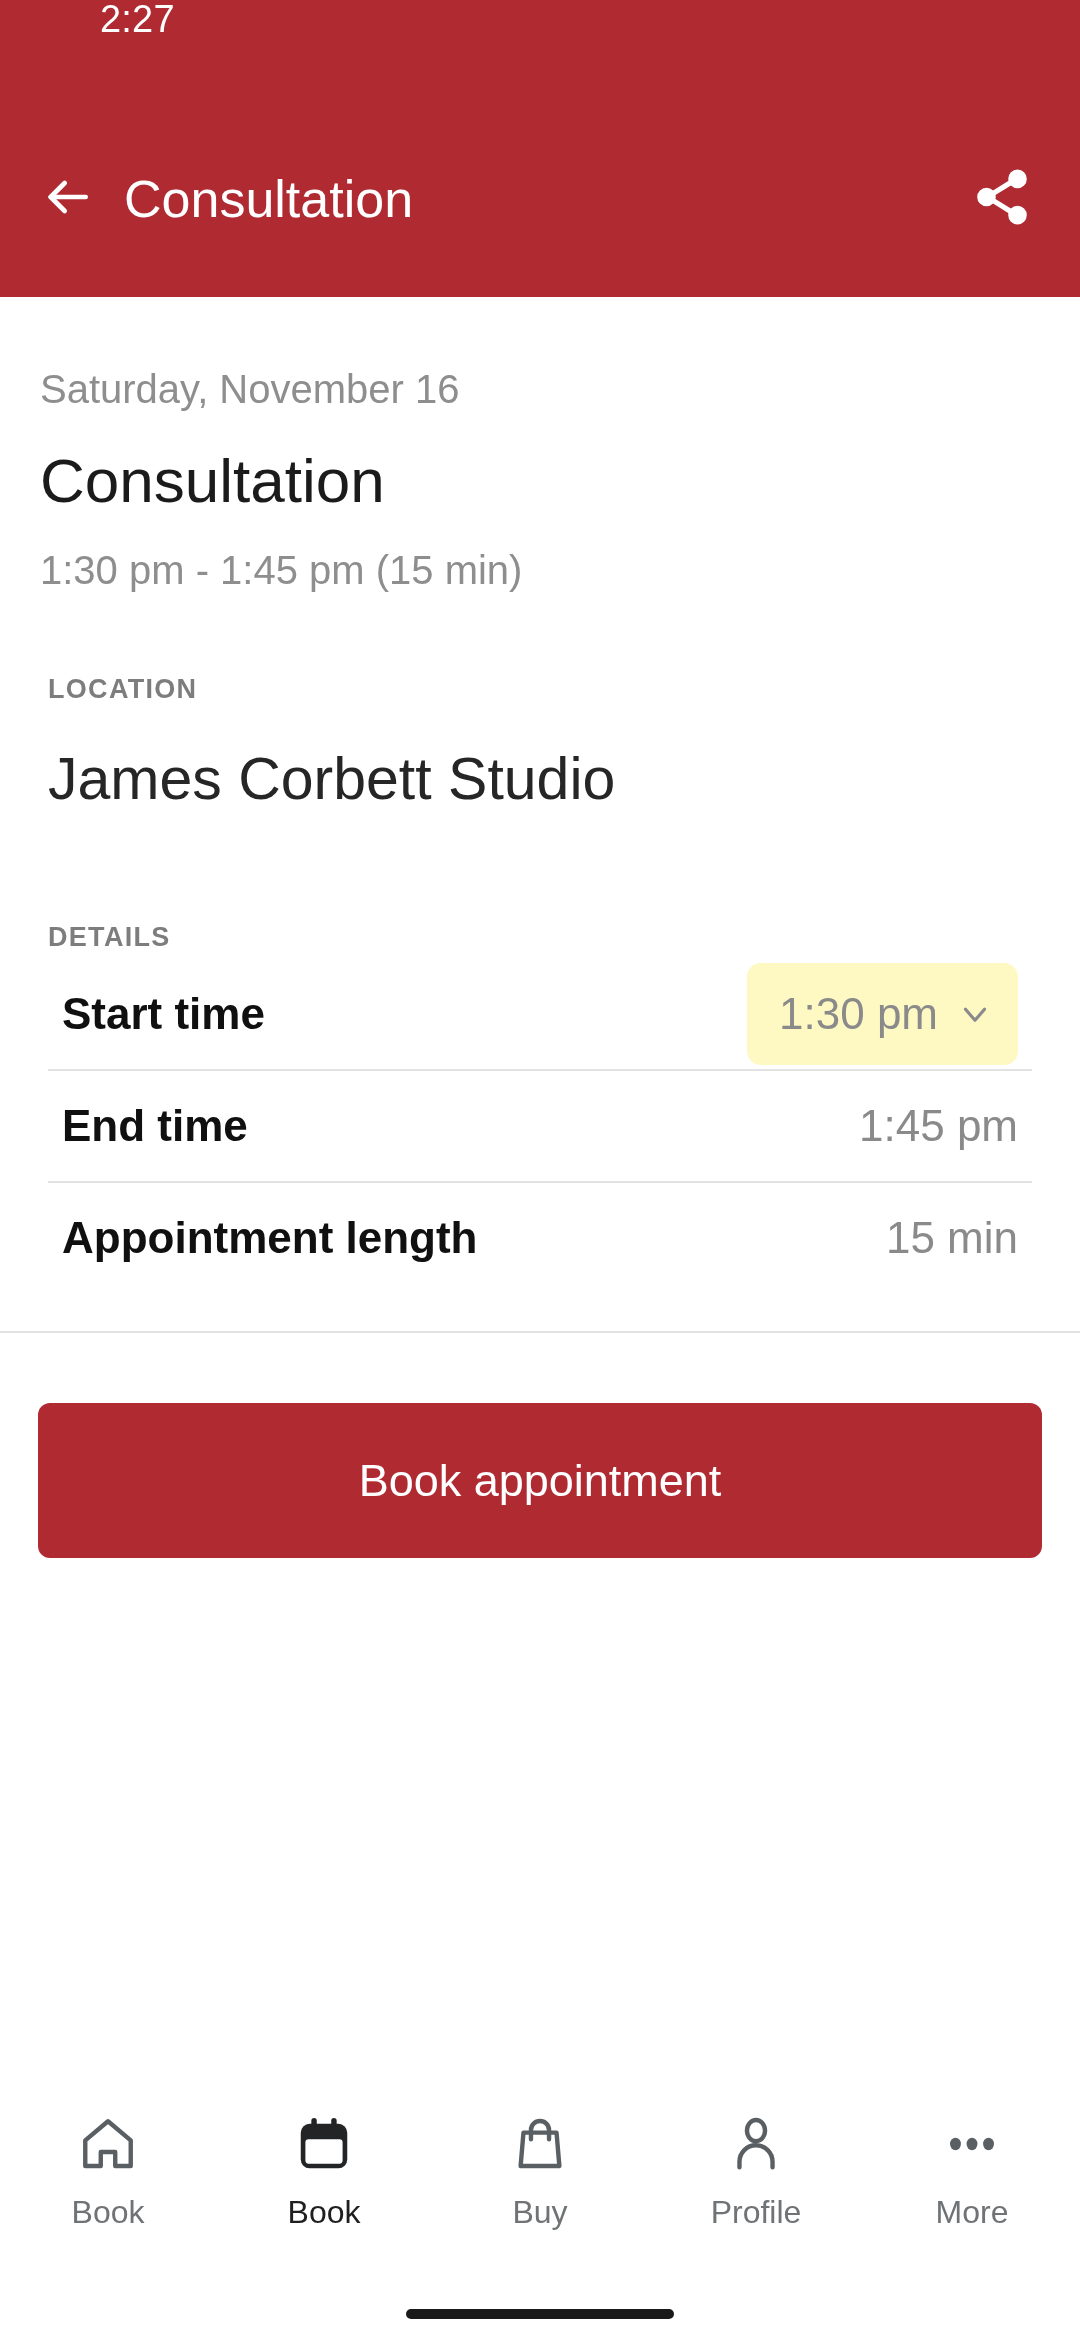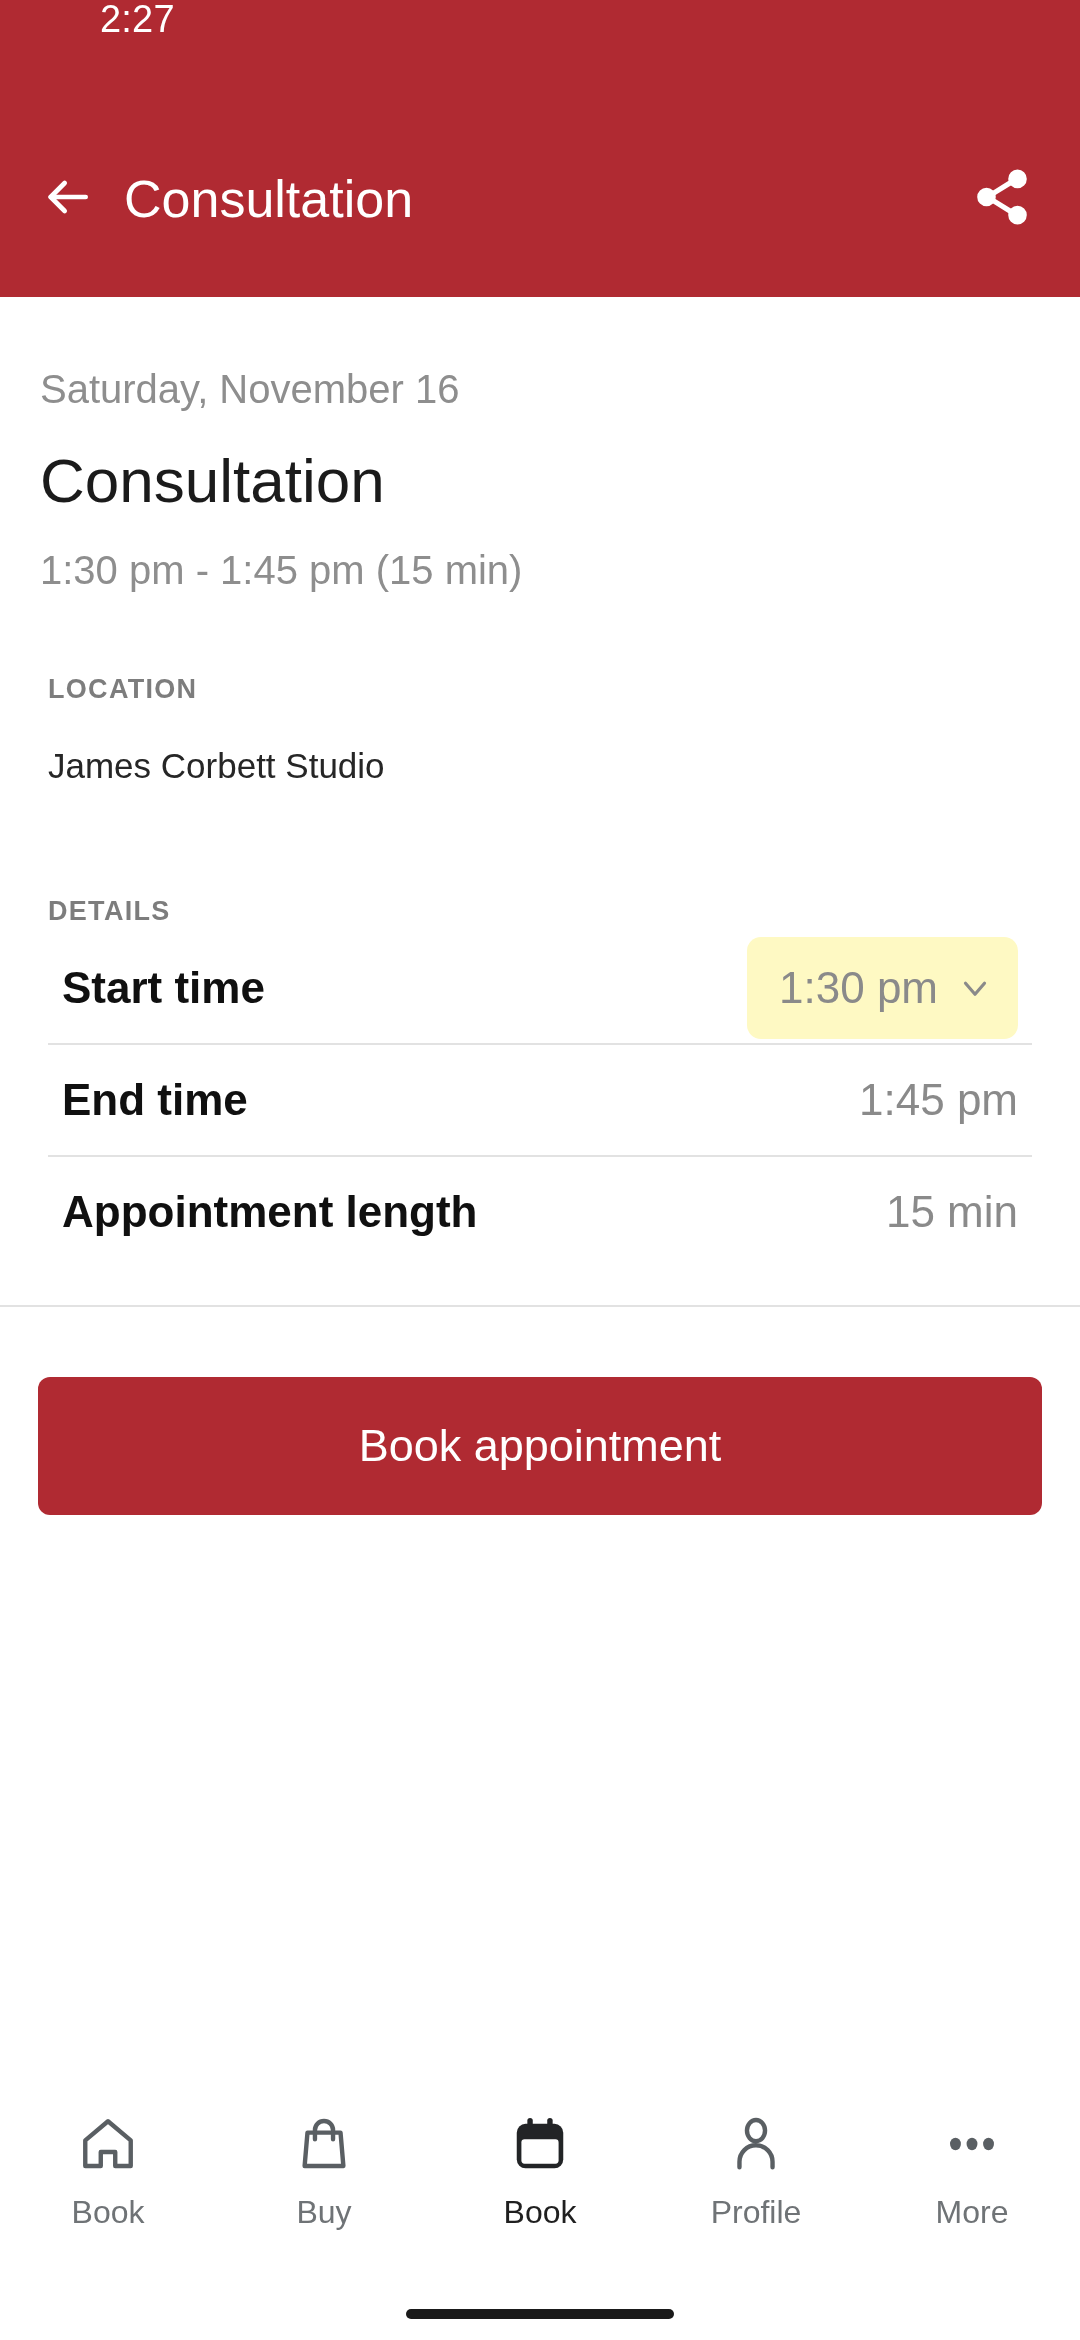--- a/index.html
+++ b/index.html
@@ -120,21 +120,21 @@
   .staff-name {
     color:#1b1b1b;
     font-size:45px;
     margin-left:46px;
     line-height:1;
   }
 
   .location-block { margin-top:80px; }
   .location-value {
     color:#262626;
-    font-size:35px;
+    font-size:59px;
     padding:0 48px;
     margin-top:42px;
     line-height:1.1;
   }
 
   .details-block { margin-top:110px; }
 
   .detail-rows { margin-top:6px; }
   .detail-row {
     display:flex; align-items:center; justify-content:space-between;
@@ -180,21 +180,21 @@
   .bottom-divider {
     height:2px;
     background:#e2e2e2;
     margin-top:38px;
   }
 
   
   .cta-wrap { padding:70px 38px 0 38px; }
   .cta-button {
     width:100%;
-    height:138px;
+    height:155px;
     background:#B02A32;
     border:none;
     border-radius:12px;
     color:#ffffff;
     font-size:45px;
     font-family:"Liberation Sans", sans-serif;
     display:flex; align-items:center; justify-content:center;
     cursor:pointer;
   }
 
@@ -328,45 +328,45 @@
 
     <div class="navitem">
       <span class="nav-icon">
         <svg width="62" height="62" viewBox="0 0 24 24" fill="none" stroke="#5a5f63" stroke-width="1.7" stroke-linecap="round" stroke-linejoin="round">
           <path d="M3.2 10.6 12 3.2l8.8 7.4V20.5H14.8v-5.4H9.2v5.4H3.2z"></path>
         </svg>
       </span>
       <span class="nav-label">Book</span>
     </div>
 
-    <div class="navitem">
-      <span class="nav-icon">
-        <svg width="62" height="62" viewBox="0 0 24 24" fill="none" stroke="#5a5f63" stroke-width="1.7" stroke-linecap="round" stroke-linejoin="round">
-          <path d="M5.6 7.6h12.8l1.1 12.9H4.5z"></path>
-          <path d="M8.5 10.2V6.6a3.5 3.5 0 0 1 7 0v3.6"></path>
-        </svg>
-      </span>
-      <span class="nav-label">Buy</span>
-    </div>
-
     <div class="navitem selected">
       <span class="nav-icon">
         <svg width="62" height="62" viewBox="0 0 24 24">
           <rect x="3" y="4.2" width="18" height="17.2" rx="3.4" fill="#222426"></rect>
           <rect x="4.8" y="10.2" width="14.4" height="9.4" rx="1.2" fill="#ffffff"></rect>
           <rect x="7.1" y="1.9" width="2.1" height="3.6" rx="1.05" fill="#222426"></rect>
           <rect x="14.8" y="1.9" width="2.1" height="3.6" rx="1.05" fill="#222426"></rect>
         </svg>
       </span>
       <span class="nav-label">Book</span>
     </div>
 
     <div class="navitem">
       <span class="nav-icon">
         <svg width="62" height="62" viewBox="0 0 24 24" fill="none" stroke="#5a5f63" stroke-width="1.7" stroke-linecap="round" stroke-linejoin="round">
+          <path d="M5.6 7.6h12.8l1.1 12.9H4.5z"></path>
+          <path d="M8.5 10.2V6.6a3.5 3.5 0 0 1 7 0v3.6"></path>
+        </svg>
+      </span>
+      <span class="nav-label">Buy</span>
+    </div>
+
+    <div class="navitem">
+      <span class="nav-icon">
+        <svg width="62" height="62" viewBox="0 0 24 24" fill="none" stroke="#5a5f63" stroke-width="1.7" stroke-linecap="round" stroke-linejoin="round">
           <ellipse cx="12" cy="6.8" rx="3.5" ry="4.1"></ellipse>
           <path d="M5.6 21v-2.1a6.4 6.4 0 0 1 12.8 0V21"></path>
         </svg>
       </span>
       <span class="nav-label">Profile</span>
     </div>
 
     <div class="navitem">
       <span class="nav-icon">
         <svg width="62" height="62" viewBox="0 0 24 24">

